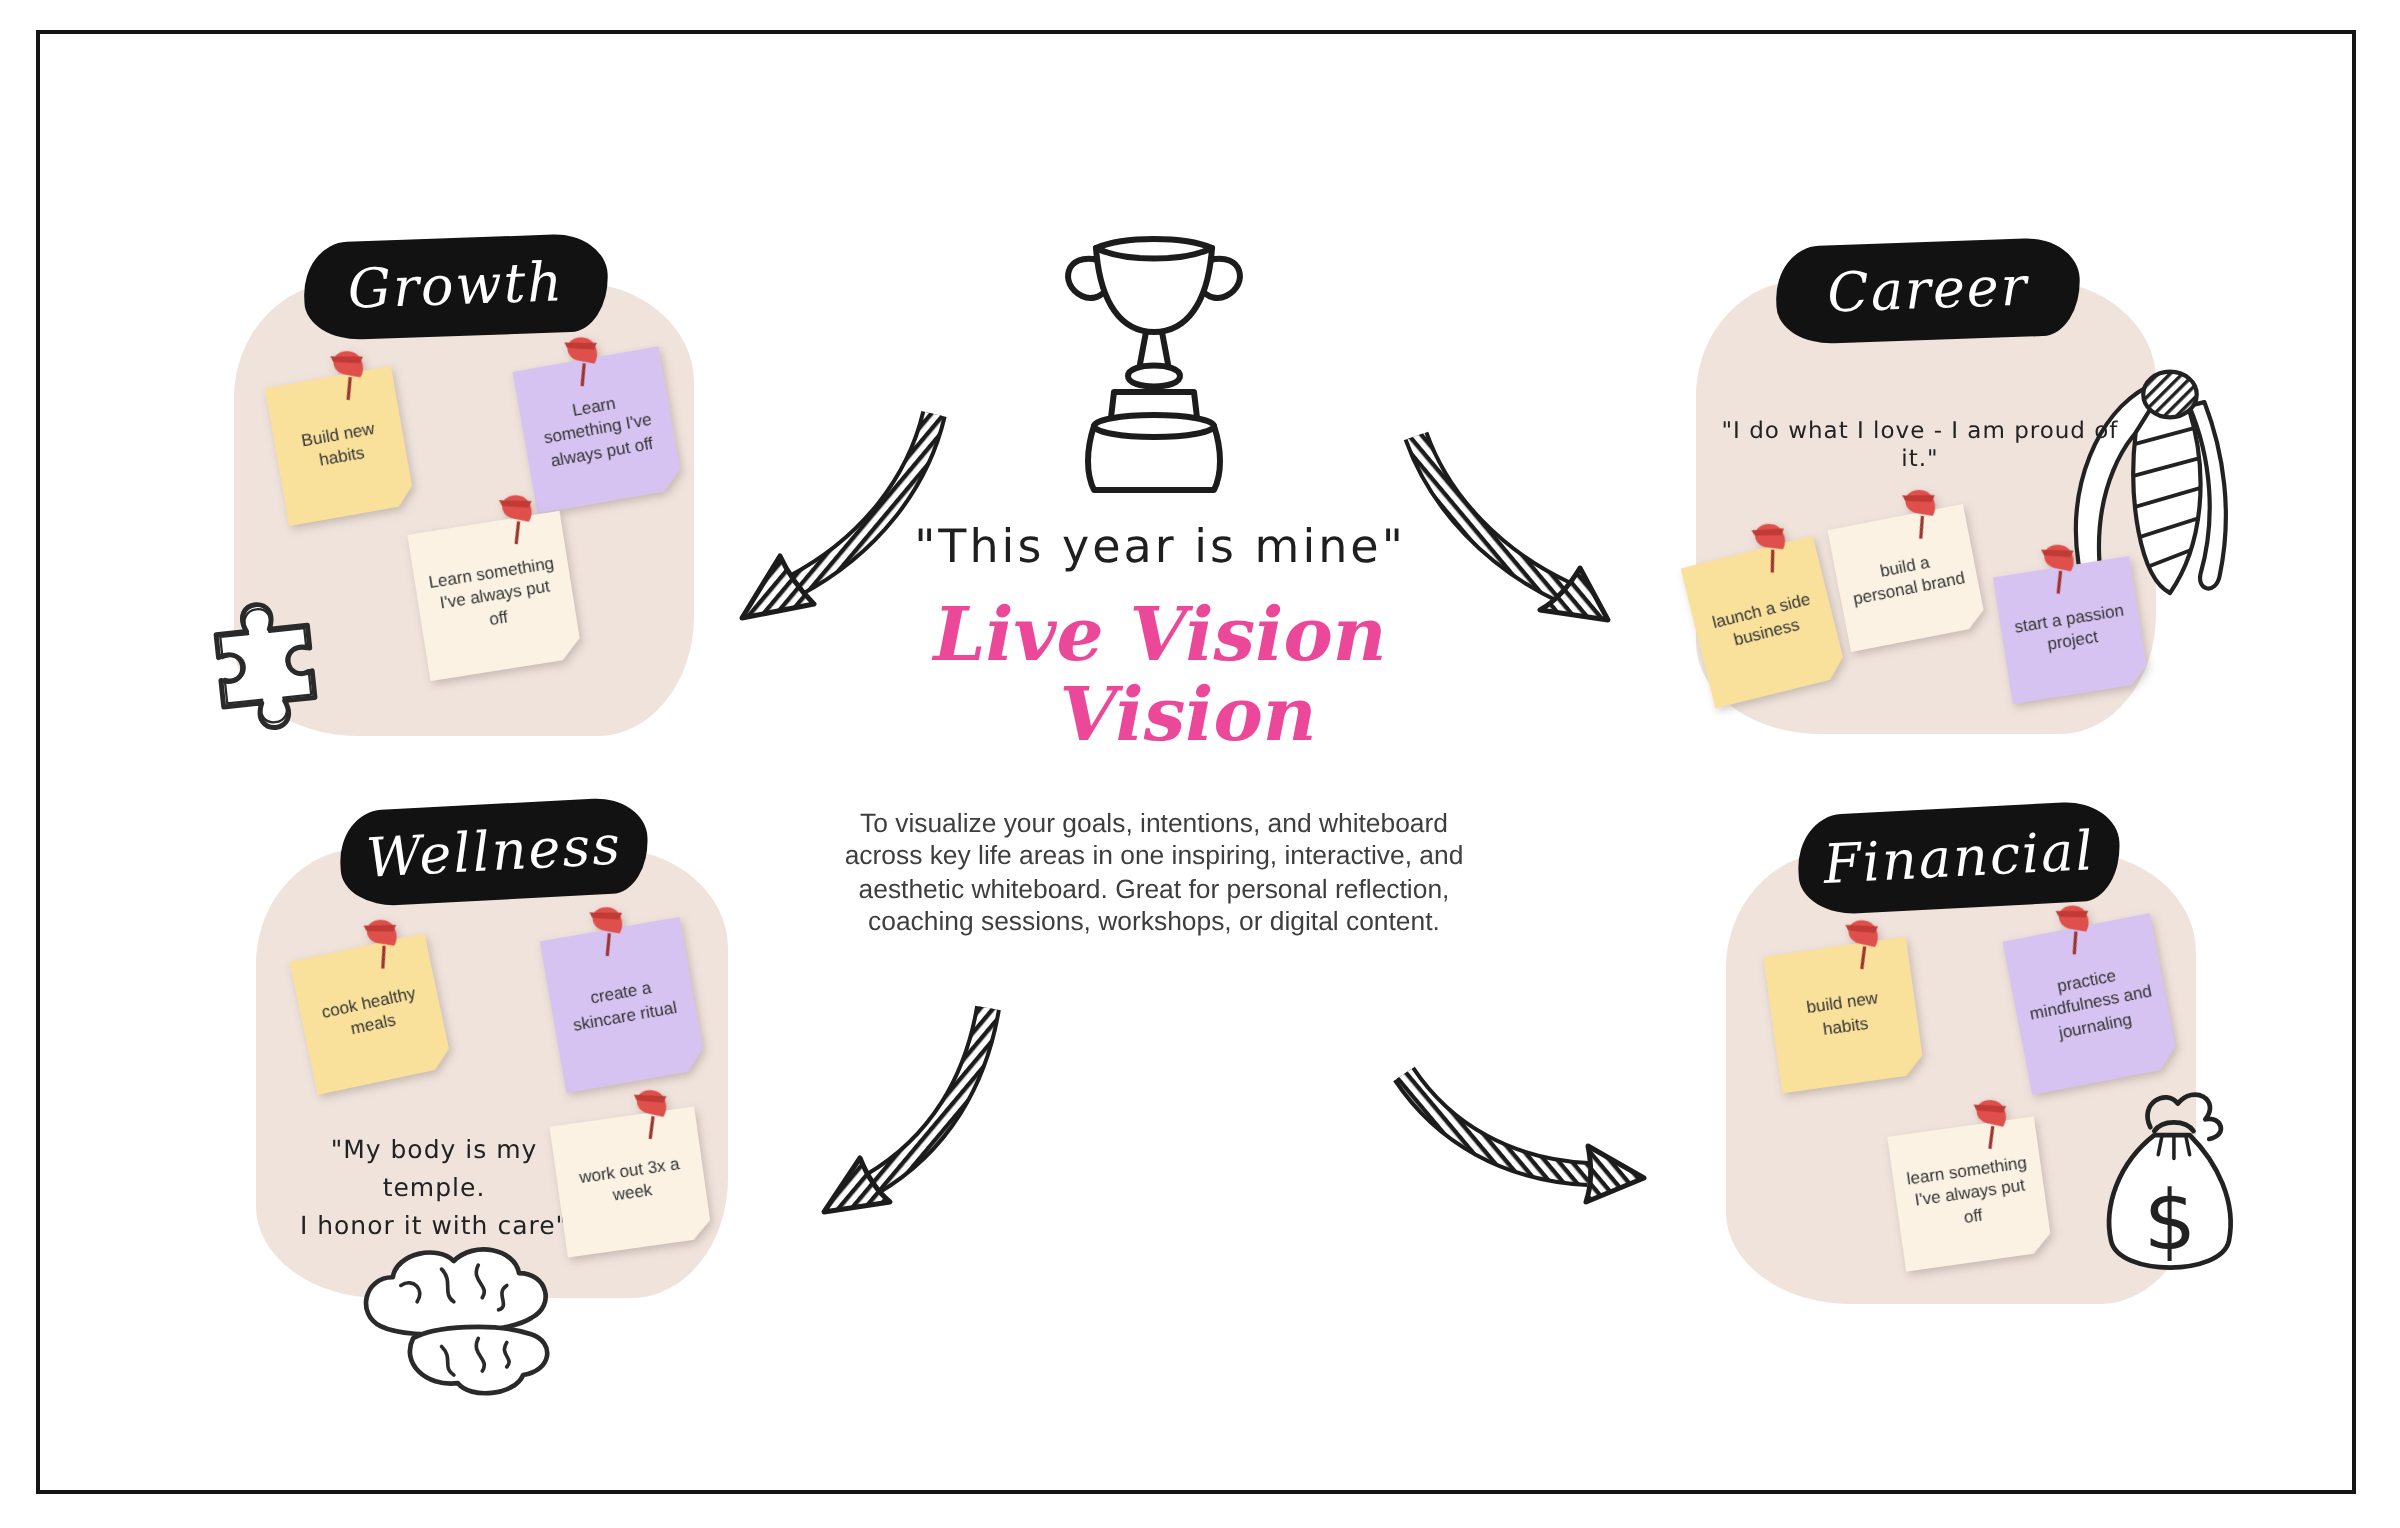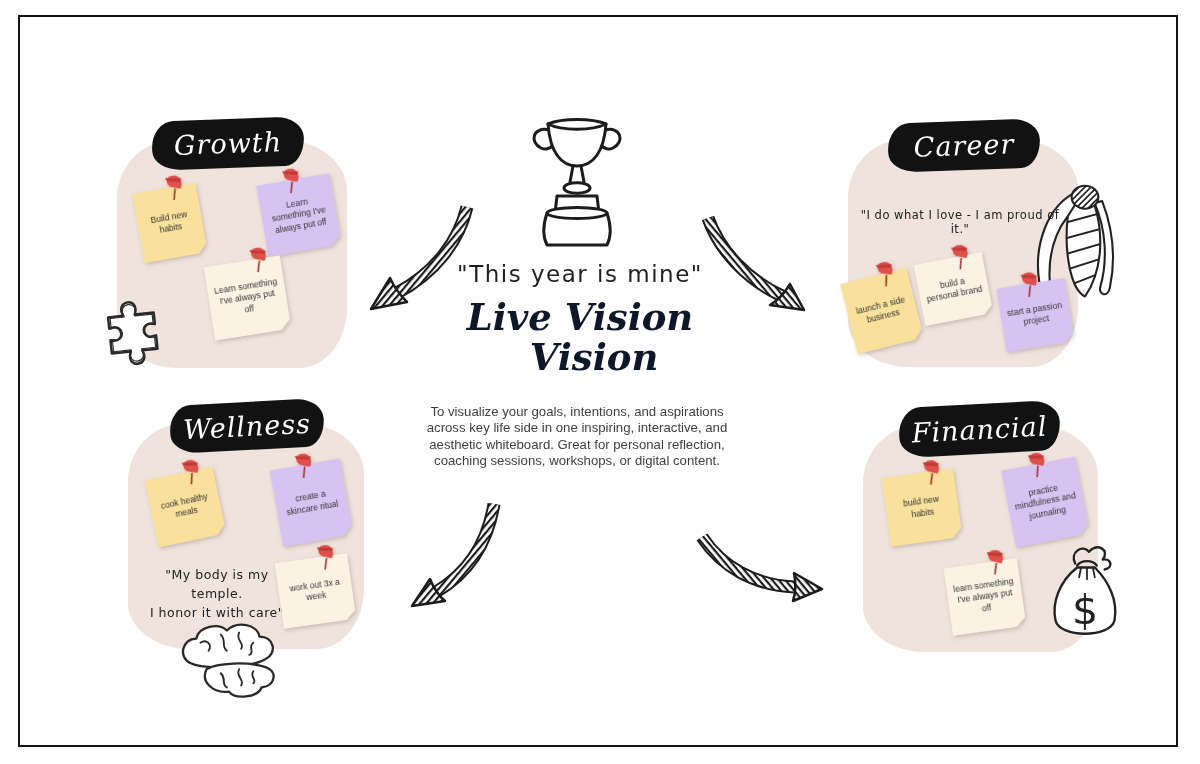--- a/index.html
+++ b/index.html
@@ -56,21 +56,21 @@
   .quote-career{position:absolute;left:860px;top:208px;width:200px;text-align:center;
                 font-size:11.5px;}
   .quote-wellness{position:absolute;left:138px;top:566px;width:158px;text-align:center;
                   font-size:12.5px;line-height:1.5;}
 
   
   .center-quote{position:absolute;left:440px;top:261px;width:280px;text-align:center;
                 font-size:23px;letter-spacing:1.5px;color:#1f1f1f;}
   .vb-title{position:absolute;left:430px;top:298px;width:300px;text-align:center;
             font-family:"DejaVu Serif",serif;font-style:italic;font-weight:700;
-            font-size:37px;line-height:1.08;color:#0f172a;}
+            font-size:37px;line-height:1.08;color:#ec4899;}
   .vb-title .line2{transform:translateX(14px);display:block;}
   .description{position:absolute;left:412px;top:404px;width:330px;text-align:center;
                font-size:13.2px;line-height:1.24;color:#3e3e3e;}
 
   
   .doodle{position:absolute;}
   .d-trophy{left:527px;top:112px;width:100px;height:146px;}
   .d-puzzle{left:88px;top:288px;width:92px;height:86px;transform:rotate(-6deg);}
   .d-tie{left:1022px;top:180px;width:105px;height:128px;}
   .d-brain{left:176px;top:618px;width:112px;height:82px;}
@@ -115,21 +115,21 @@
       <path d="M30,84 L70,84 L72,101 L28,101 Z"></path>
       <path d="M20,101 L80,101 C84,113 84,125 80,133 L20,133 C16,125 16,113 20,101 Z"></path>
       <ellipse cx="50" cy="101" rx="30" ry="5.5"></ellipse>
     </g>
   </svg>
   <div class="center-quote hand">"This year is mine"</div>
   <div class="vb-title">
     <span class="line1">Live Vision</span>
     <span class="line2">Vision</span>
   </div>
-  <div class="description">To visualize your goals, intentions, and aspirations across key life side in one inspiring, interactive, and aesthetic whiteboard. Great for personal reflection, coaching sessions, workshops, or digital content.</div>
+  <div class="description">To visualize your goals, intentions, and whiteboard across key life areas in one inspiring, interactive, and aesthetic whiteboard. Great for personal reflection, coaching sessions, workshops, or digital content.</div>
 
   <svg class="doodle a-tl" viewBox="0 0 125 120">
     <defs>
         <pattern id="h1" width="5" height="5" patternUnits="userSpaceOnUse" patternTransform="rotate(40)">
           <rect width="5" height="5" fill="#fff"></rect>
           <rect width="2.2" height="5" fill="#1c1c1c"></rect>
         </pattern>
       </defs>
     <path d="M112,10 C104,44 80,76 42,96" fill="none" stroke="#1c1c1c" stroke-width="13"></path>
     <path d="M112,10 C104,44 80,76 42,96" fill="none" stroke="url(#h1)" stroke-width="9"></path>

